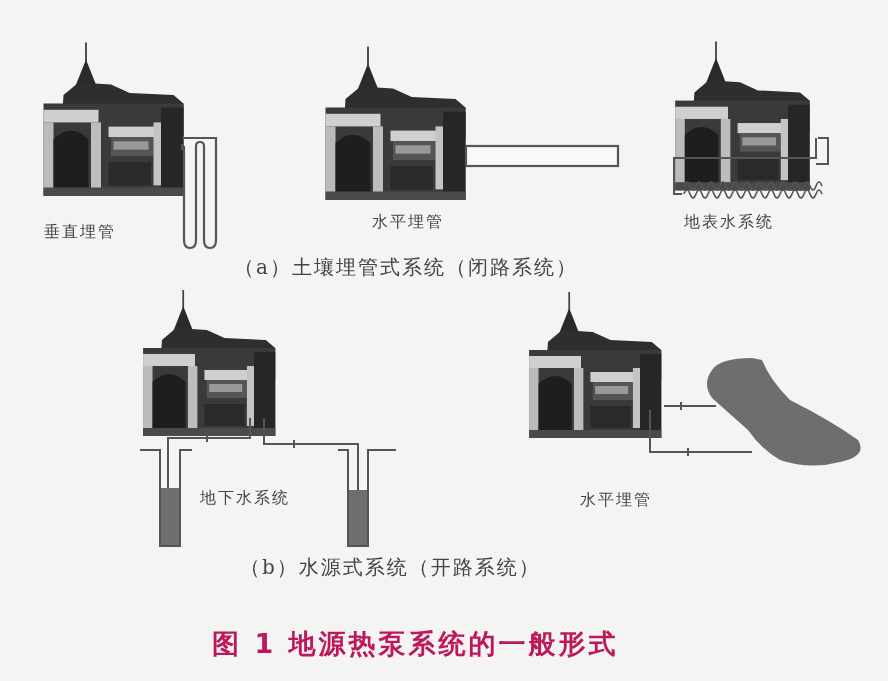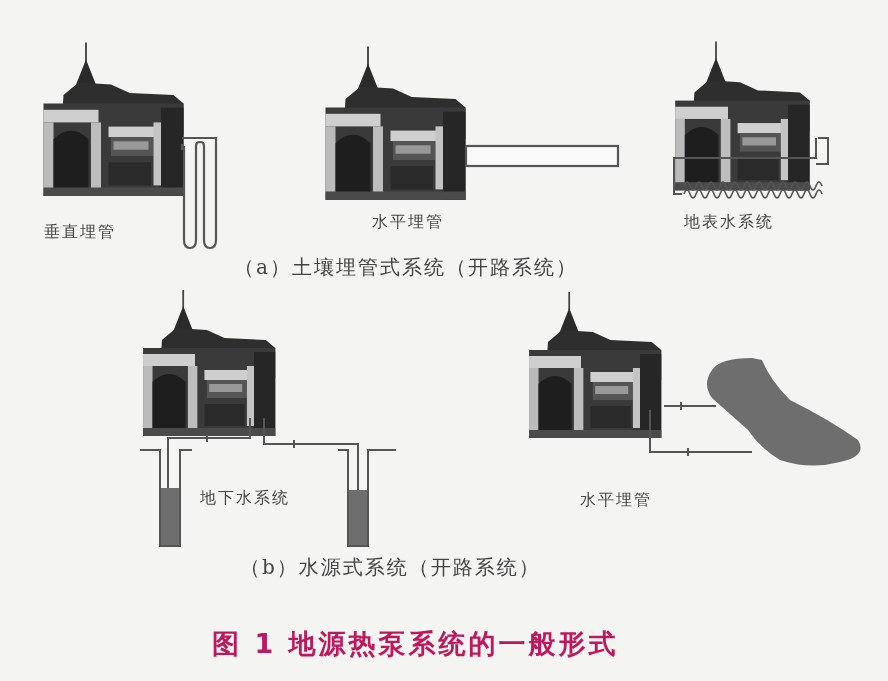--- a/index.html
+++ b/index.html
@@ -92,19 +92,19 @@
     <path d="M650 410 L650 452 L752 452"></path>
     <line x1="681" y1="402" x2="681" y2="410"></line>
     <line x1="688" y1="448" x2="688" y2="456"></line>
   </g>
   <path fill="#6e6e6e" d="M712 370 Q720 358 752 358 L762 360 Q770 380 790 400 Q830 420 858 440 Q868 456 840 462 Q810 470 780 460 Q760 448 748 430 Q730 414 712 398 Q702 384 712 370 Z"></path>
 </svg>
 
 <div class="abs label" style="left:44px; top:222px;">垂直埋管</div>
 <div class="abs label" style="left:372px; top:212px;">水平埋管</div>
 <div class="abs label" style="left:684px; top:212px;">地表水系统</div>
-<div class="abs caption" style="left:234px; top:254px;">（a）土壤埋管式系统（开路系统）</div>
+<div class="abs caption" style="left:234px; top:254px;">（a）土壤埋管式系统（闭路系统）</div>
 
 <div class="abs label" style="left:200px; top:488px;">地下水系统</div>
 <div class="abs label" style="left:580px; top:490px;">水平埋管</div>
 <div class="abs caption" style="left:240px; top:554px;">（b）水源式系统（开路系统）</div>
 
 <div class="abs title" style="left:212px; top:626px;">图 1   地源热泵系统的一般形式</div>
 
 </body></html>

